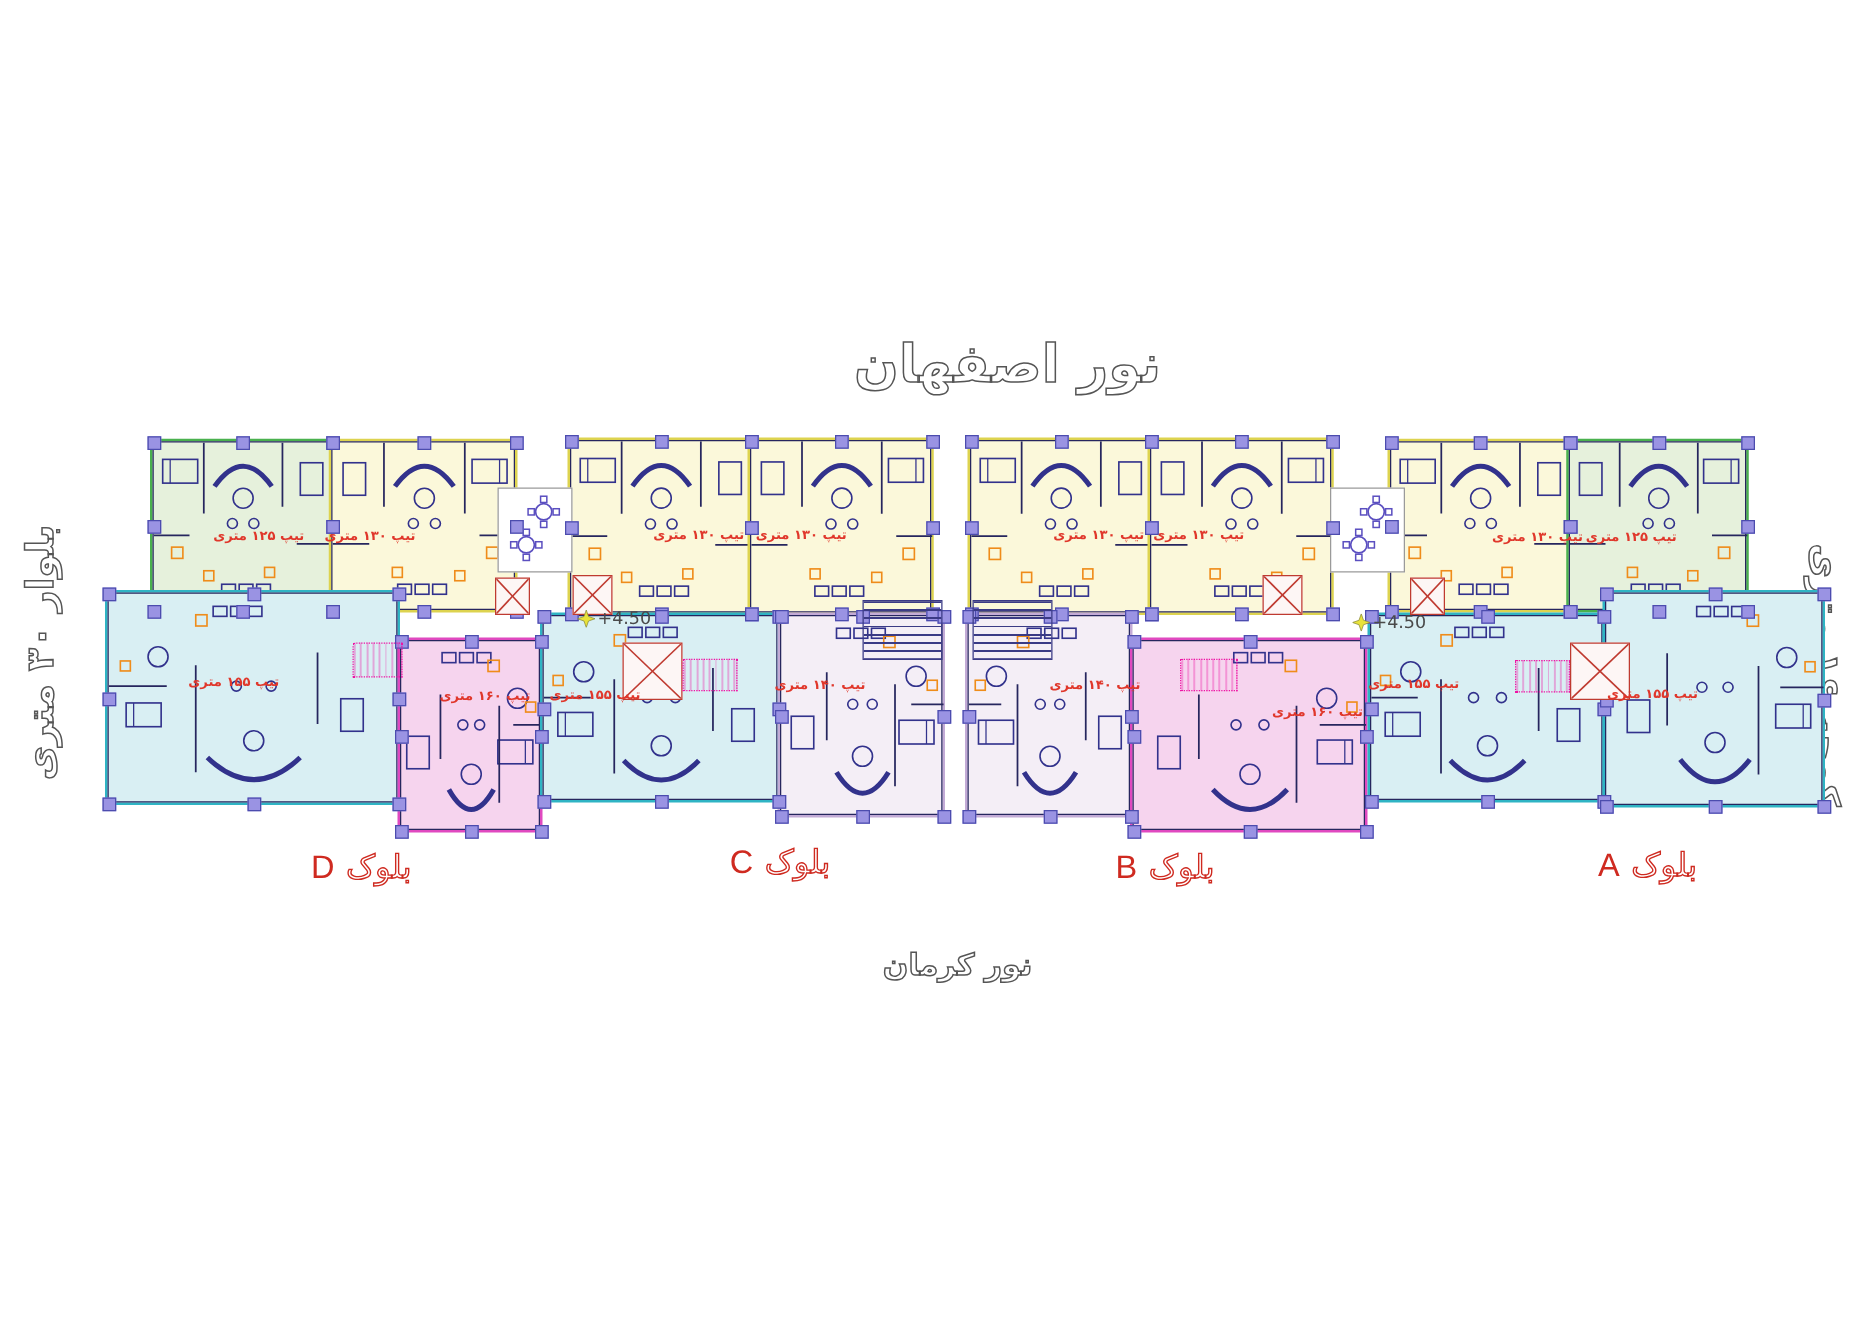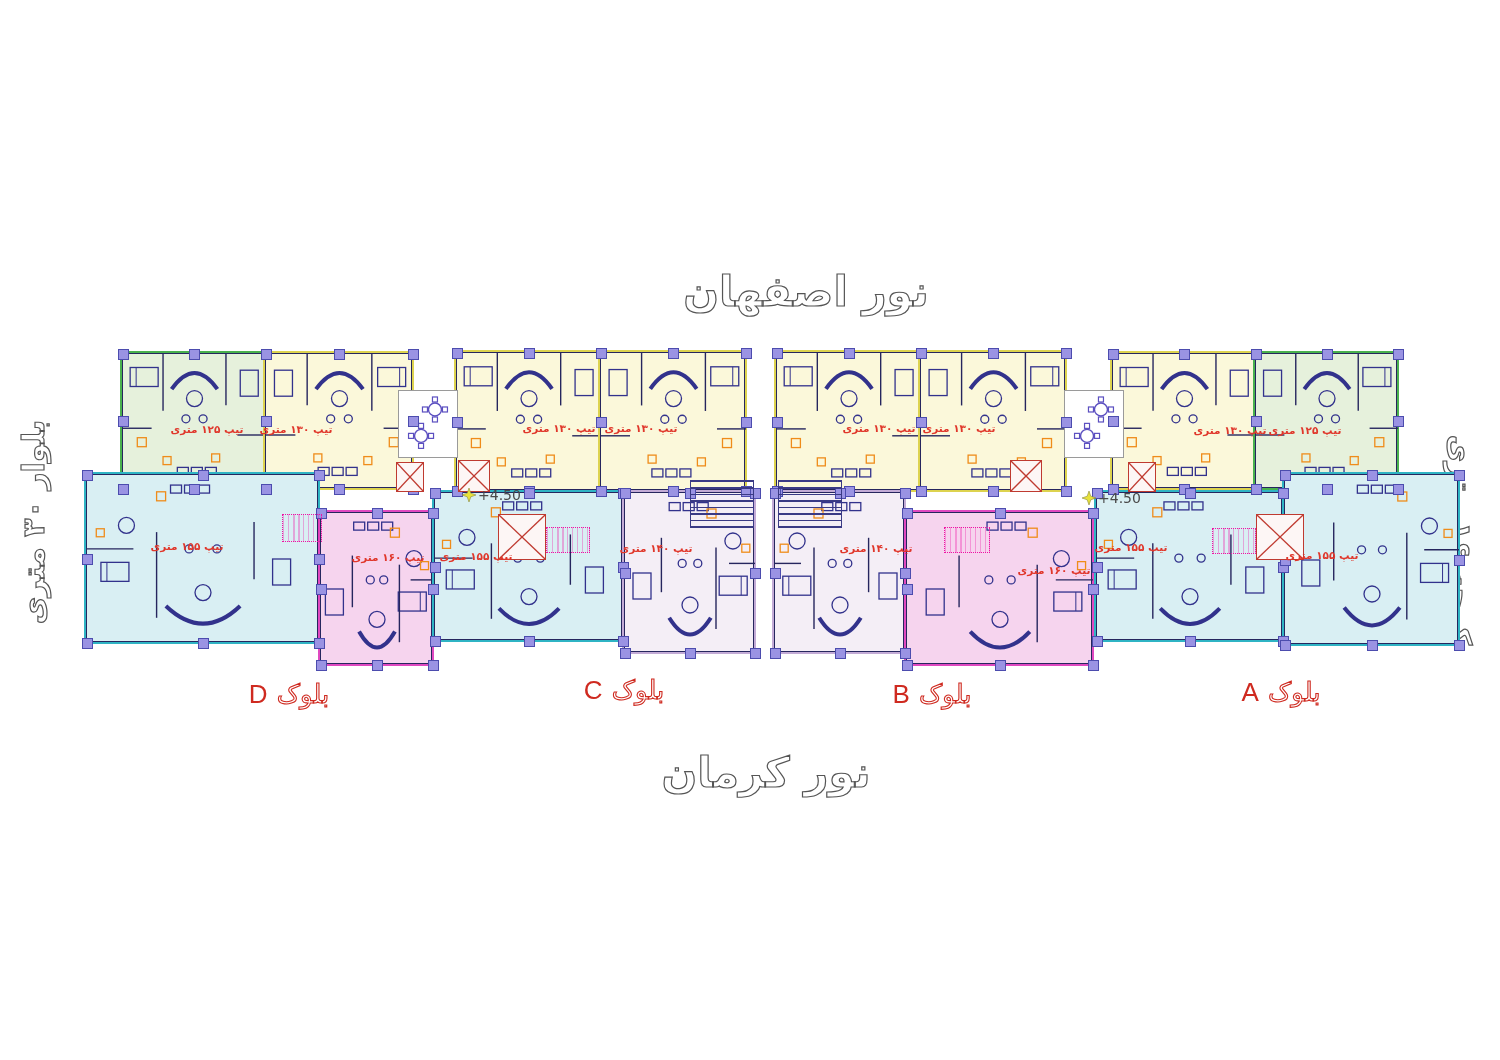--- a/index.html
+++ b/index.html
@@ -8,34 +8,34 @@
     font-family:"DejaVu Sans",sans-serif;overflow:hidden;
   }
   
   .street{
     position:absolute;color:#ffffff;font-weight:bold;white-space:nowrap;
     -webkit-text-stroke:1.2px #555555;letter-spacing:2px;
     transform:translate(-50%,-50%);text-align:center;
   }
   .street-top{left:806px;top:291px;font-size:42px;}
   .street-alley{left:771px;top:718px;font-size:31px;}
-  .street-bottom{left:766px;top:772px;font-size:42px;}
+  .street-bottom{left:766px;top:772px;font-size:24px;}
   .street-left{left:33px;top:522px;font-size:30px;transform:translate(-50%,-50%) rotate(-90deg);}
   .street-right{left:1460px;top:540px;font-size:30px;transform:translate(-50%,-50%) rotate(90deg);}
 
   .block-label{
     position:absolute;transform:translate(-50%,-50%);font-size:26px;font-weight:normal;
     white-space:nowrap;letter-spacing:1px;
   }
   .block-label .bword{color:#ffffff;-webkit-text-stroke:1.1px #cf2a20;}
   .block-label .bletter{color:#cf2a20;font-family:"Liberation Sans","DejaVu Sans",sans-serif;}
   .block-d{left:289px;top:694px;}
   .block-c{left:624px;top:690px;}
   .block-b{left:932px;top:694px;}
-  .block-a{left:1281px;top:692px;}
+  .block-a{left:1318px;top:692px;}
 
   #plan{position:absolute;left:0;top:0;width:1500px;height:1060px;}
   .unit{position:absolute;box-sizing:border-box;}
   .unit svg{position:absolute;left:0;top:0;}
   .unit-label{
     position:absolute;transform:translate(-50%,-50%);font-size:10.5px;font-weight:bold;
     white-space:nowrap;z-index:30;letter-spacing:0.5px;
   }
   .col-marker{position:absolute;width:9px;height:9px;z-index:12;}
   .elev{position:absolute;background:#fdf6f5;z-index:14;}

